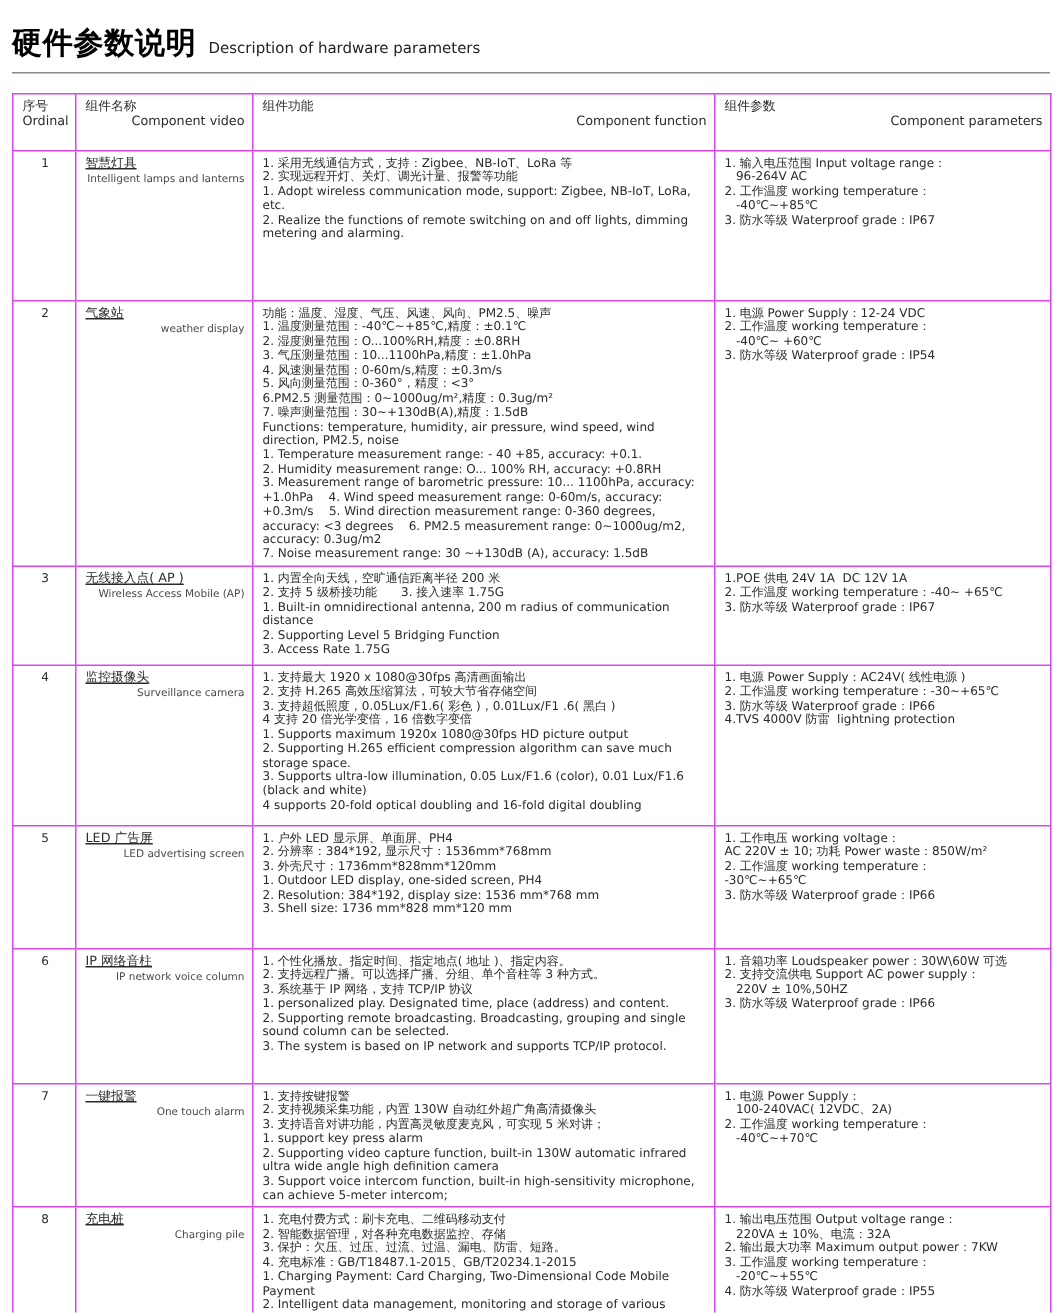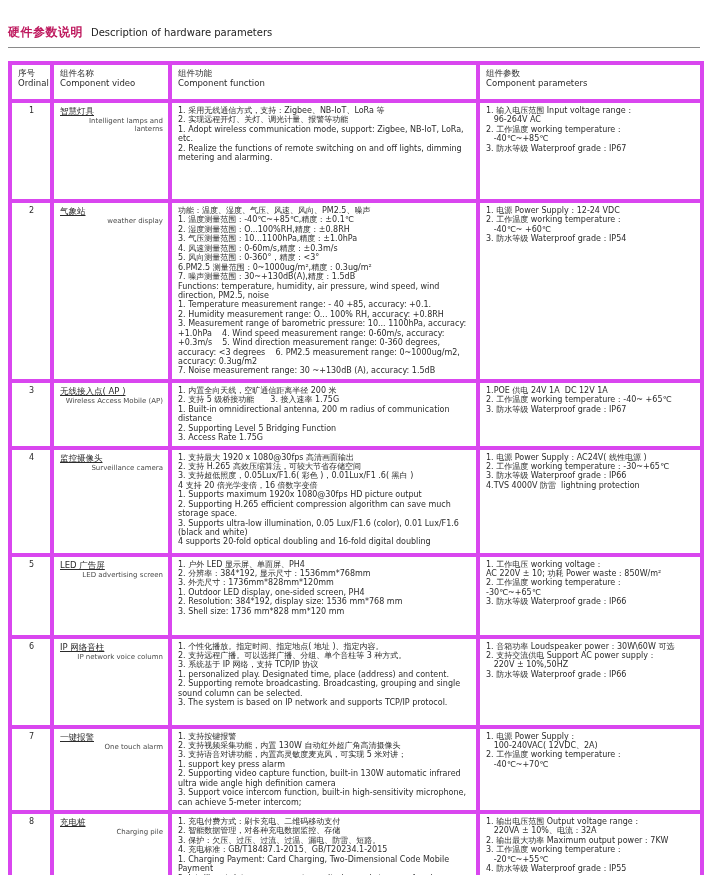--- a/index.html
+++ b/index.html
@@ -5,43 +5,43 @@
   html,body{margin:0;padding:0;background:#ffffff;}
   body{
     width:708px;height:875px;
     font-family:"DejaVu Sans","Liberation Sans",sans-serif;
     color:#2b2b2b;
     -webkit-font-smoothing:antialiased;
     overflow:hidden;
   }
   .page{padding:8px 8px 0 8px;}
   .title-wrap{display:flex;align-items:baseline;gap:8px;margin:2px 0 6px 0;}
-  .title-zh{font-size:12px;font-weight:bold;color:#be185d;letter-spacing:0.5px;}
+  .title-zh{font-size:20px;font-weight:bold;color:#000000;letter-spacing:0.5px;}
   .title-en{font-size:10px;color:#222;margin-top:17px;}
   .title-rule{border:none;border-top:1px solid #8a8a8a;margin:0 0 13px 0;}
   table.spec{
     border-collapse:collapse;
     table-layout:fixed;
     width:692px;
   }
   table.spec th, table.spec td{
-    border:4px solid #d946ef;
+    border:1px solid #d946ef;
     vertical-align:top;
     padding:3px 5px 3px 6px;
     font-size:8px;
     line-height:1.18;
     color:#2b2b2b;
   }
   col.c-ordinal{width:42px;}
   col.c-name{width:118px;}
   col.c-func{width:308px;}
   col.c-param{width:224px;}
   th{font-weight:normal;text-align:left;}
   .hdr-zh{font-size:8.5px;display:block;}
-  .hdr-en{font-size:8.5px;display:block;}
+  .hdr-en{font-size:8.5px;display:block;text-align:right;}
   td.ordinal{text-align:center;padding-top:5px;}
   .name-zh{font-size:8.5px;display:block;margin-bottom:1px;text-decoration:underline;}
   .name-en{font-size:7px;color:#4a4a4a;display:block;text-align:right;}
   .celltext{white-space:pre-wrap;word-wrap:break-word;}
   tr.r-head{height:38px;}
   tr.r1{height:100px;}
   tr.r2{height:138px;}
   tr.r3{height:66px;}
   tr.r4{height:107px;}
   tr.r5{height:82px;}

